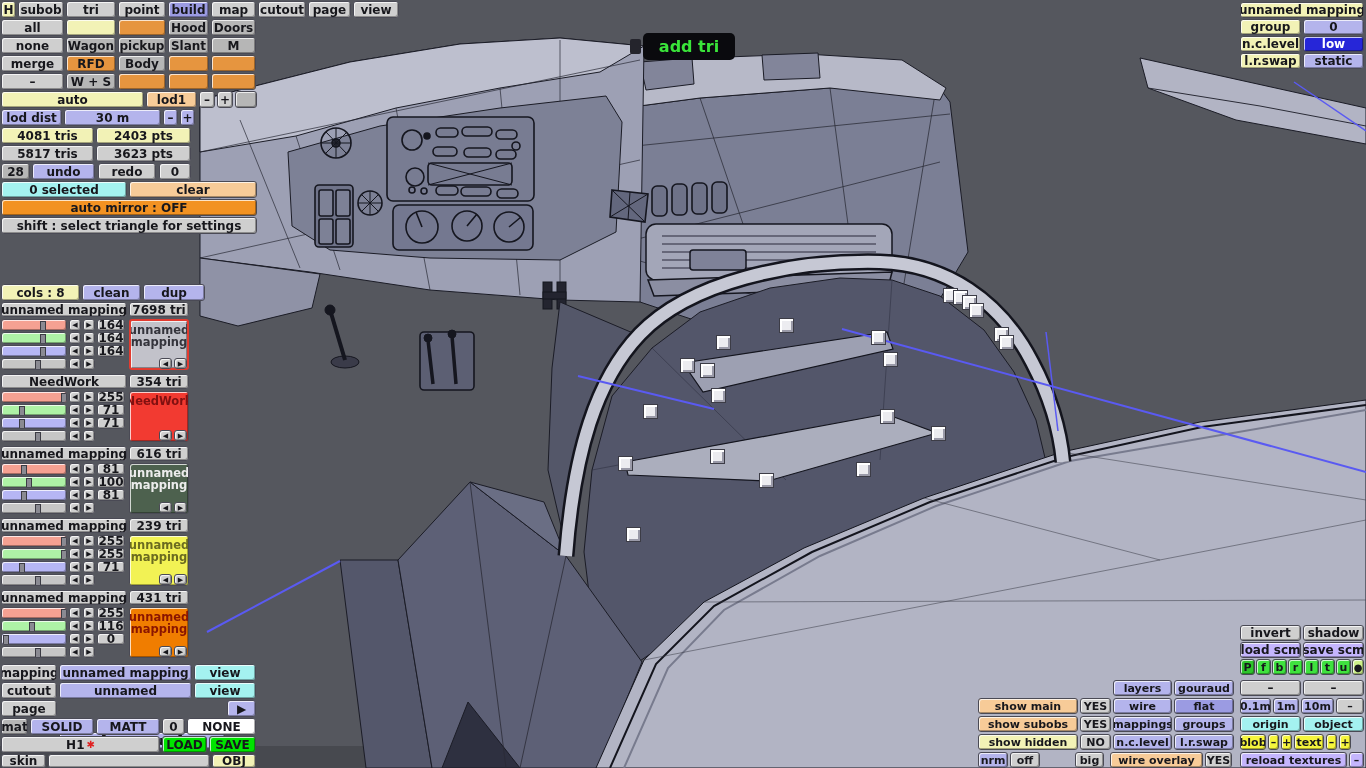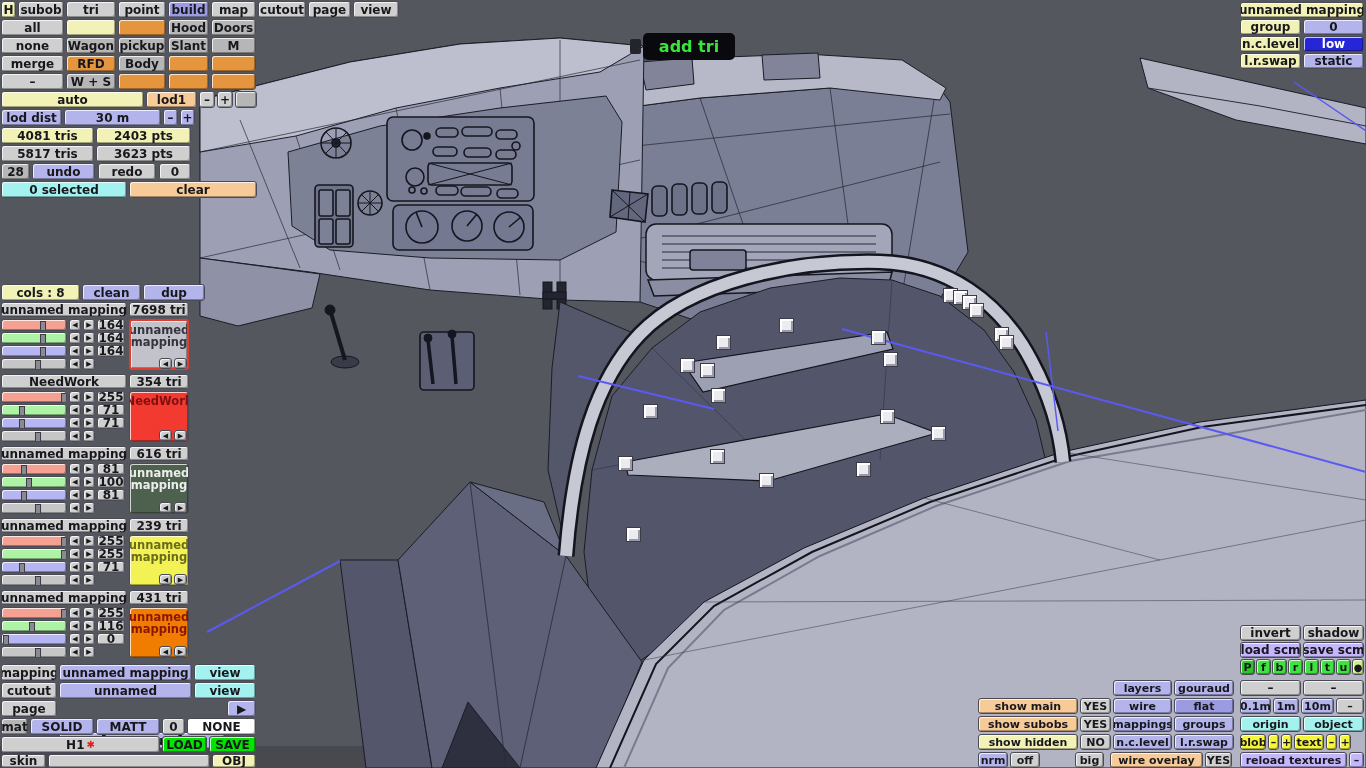--- a/index.html
+++ b/index.html
@@ -217,20 +217,22 @@
 <div class="c g" style="left:1px;top:145px;width:93px">5817 tris</div>
 <div class="c g" style="left:96px;top:145px;width:95px">3623 pts</div>
 
 <div class="c g2" style="left:1px;top:163px;width:29px">28</div>
 <div class="c pu" style="left:32px;top:163px;width:63px">undo</div>
 <div class="c g" style="left:98px;top:163px;width:58px">redo</div>
 <div class="c g" style="left:159px;top:163px;width:32px">0</div>
 
 <div class="c cy" style="left:1px;top:181px;width:126px">0 selected</div>
 <div class="c pe" style="left:129px;top:181px;width:128px">clear</div>
+<div class="c ob" style="left:1px;top:199px;width:256px">auto mirror : OFF</div>
+<div class="c g" style="left:1px;top:217px;width:256px">shift : select triangle for settings</div>
 
 <div class="c ye" style="left:1px;top:284px;width:79px">cols : 8</div>
 <div class="c pu" style="left:82px;top:284px;width:59px">clean</div>
 <div class="c pu" style="left:143px;top:284px;width:62px">dup</div>
 <div id="color-sections"></div>
 
 <div class="c g" style="left:1px;top:664px;width:56px">mapping</div>
 <div class="c pu" style="left:59px;top:664px;width:133px">unnamed mapping</div>
 <div class="c cy" style="left:194px;top:664px;width:62px">view</div>
 

